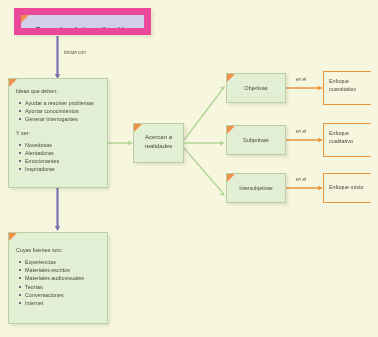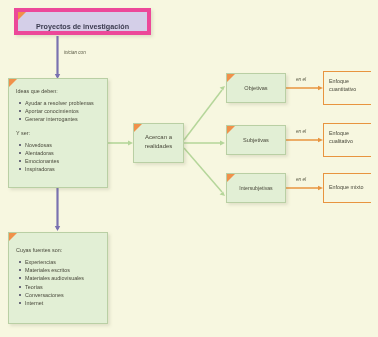--- a/index.html
+++ b/index.html
@@ -41,21 +41,21 @@
     position: absolute;
     left: 0;
     top: 0;
     width: 0;
     height: 0;
     border-top: 8px solid #f0914a;
     border-right: 8px solid transparent;
   }
   .node.purple {
     background: #d4cfe8;
-    border: 4px solid #ec4899;
+    border: 7px solid #ec4899;
   }
   .node.center {
     background: #e2efd5;
   }
 
   .title-text {
     display: block;
     text-align: center;
     font-size: 7.2px;
     font-weight: bold;

